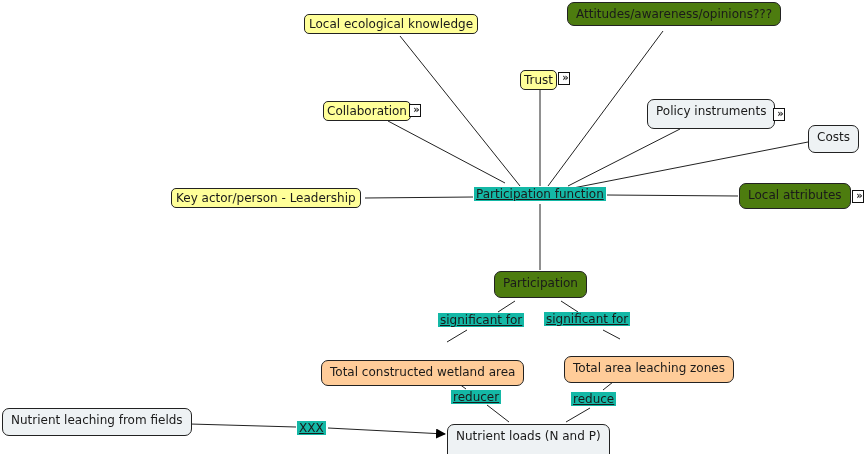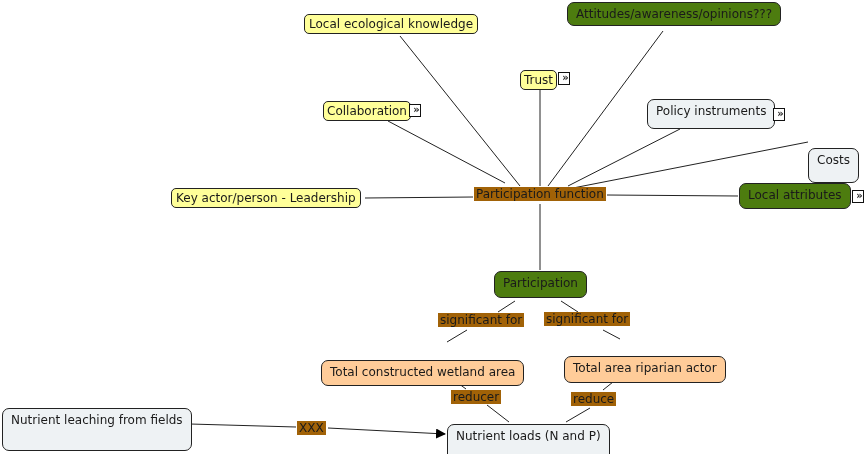--- a/index.html
+++ b/index.html
@@ -5,21 +5,21 @@
   html, body { margin: 0; padding: 0; background: #ffffff; }
   body { width: 867px; height: 454px; position: relative; overflow: hidden;
          font-family: "DejaVu Sans", sans-serif; font-size: 12px; color: #1a1a1a; }
   svg.links { position: absolute; left: 0; top: 0; width: 867px; height: 454px; }
   .node { position: absolute; box-sizing: border-box; white-space: nowrap;
           line-height: 16px; padding: 1px 4px; border: 1px solid #222; }
   .sq { background: #ffff99; border-radius: 5px; }
   .ry { background: #4d7c0f; border-radius: 7px; padding: 3px 8px; }
   .rg { background: #eef2f4; border-radius: 7px; padding: 3px 8px; }
   .ro { background: #ffcc99; border-radius: 7px; padding: 3px 8px; margin-top: 16px; }
-  .label { position: absolute; white-space: nowrap; background: #a16207; padding: 0 2px; line-height: 14px; }
+  .label { position: absolute; white-space: nowrap; background: #14b8a6; padding: 0 2px; line-height: 14px; text-decoration: underline; }
   .exp { position: absolute; width: 10px; height: 11px; border: 1px solid #111; background: #fff;
          font-size: 10px; line-height: 10px; text-align: center; font-weight: bold; letter-spacing: -3px; }
 </style>
 </head>
 <body>
 
 <svg class="links" xmlns="http://www.w3.org/2000/svg">
   <defs>
     <marker id="arrow" markerWidth="10" markerHeight="10" refX="9" refY="5" orient="auto">
       <path d="M0,0 L10,5 L0,10 z" fill="#000"></path>
@@ -54,34 +54,34 @@
 
 <div class="node sq" style="left:520px;top:70px;padding:1px 3px;">Trust</div>
 <div class="exp" style="left:558px;top:72px;">»</div>
 
 <div class="node sq" style="left:323px;top:101px;padding:1px 3px;">Collaboration</div>
 <div class="exp" style="left:409px;top:104px;">»</div>
 
 <div class="node rg" style="left:647px;top:99px;height:30px;">Policy instruments</div>
 <div class="exp" style="left:773px;top:108px;">»</div>
 
-<div class="node rg" style="left:808px;top:125px;height:35px;margin-top:23px;">Costs</div>
+<div class="node rg" style="left:808px;top:125px;height:28px;">Costs</div>
 
 <div class="node sq" style="left:171px;top:188px;">Key actor/person - Leadership</div>
 
 <div class="node ry" style="left:739px;top:183px;height:26px;">Local attributes</div>
 <div class="exp" style="left:852px;top:190px;">»</div>
 
 <div class="node ry" style="left:494px;top:271px;height:27px;">Participation</div>
 
 <div class="node ro" style="left:321px;top:344px;height:26px;">Total constructed wetland area</div>
 
-<div class="node ro" style="left:564px;top:340px;height:27px;">Total area riparian actor</div>
+<div class="node ro" style="left:564px;top:340px;height:27px;">Total area leaching zones</div>
 
-<div class="node rg" style="left:2px;top:408px;height:43px;">Nutrient leaching from fields</div>
+<div class="node rg" style="left:2px;top:408px;height:28px;">Nutrient leaching from fields</div>
 
 <div class="node rg" style="left:447px;top:424px;height:44px;">Nutrient loads (N and P)</div>
 
 <div class="label" style="left:474px;top:187px;">Participation function</div>
 <div class="label" style="left:438px;top:313px;">significant for</div>
 <div class="label" style="left:544px;top:312px;">significant for</div>
 <div class="label" style="left:451px;top:390px;">reducer</div>
 <div class="label" style="left:571px;top:392px;">reduce</div>
 <div class="label" style="left:297px;top:421px;">XXX</div>
 

